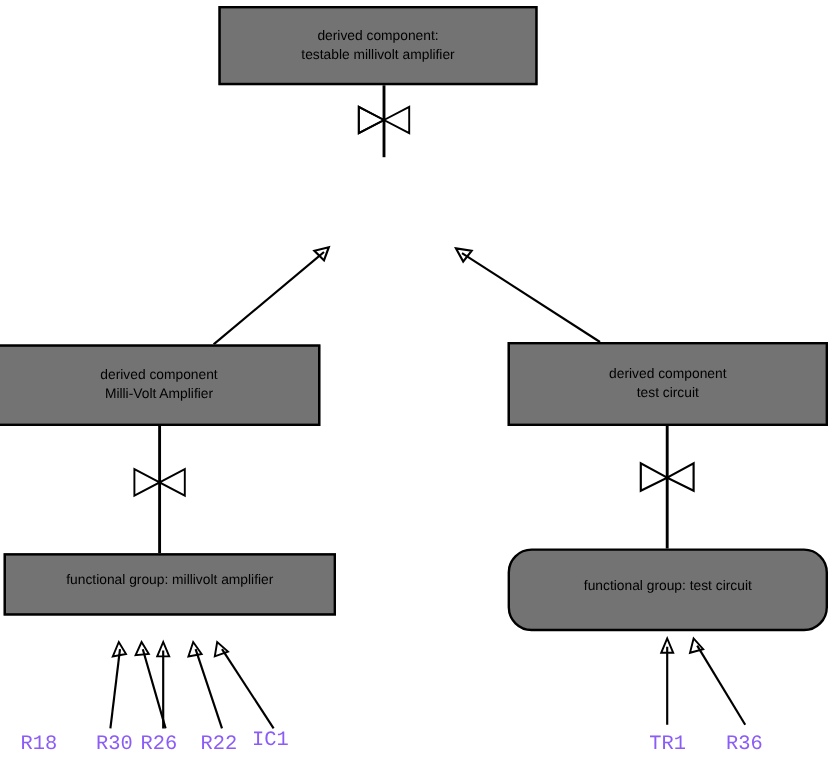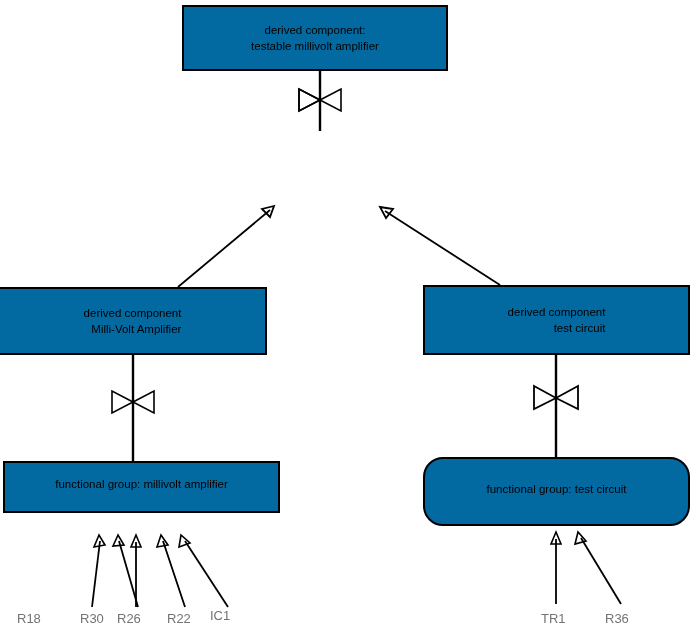--- a/index.html
+++ b/index.html
@@ -21,41 +21,41 @@
     position: absolute;
     left: 0;
     top: 0;
     width: 698px;
     height: 631px;
   }
   .node-box {
     position: absolute;
     box-sizing: border-box;
     border: 2px solid #000000;
-    background: #0369a1;
+    background: #737373;
     display: flex;
     align-items: center;
     justify-content: center;
   }
   .node-text {
     font-family: "Liberation Sans", sans-serif;
     font-size: 11.5px;
     line-height: 16px;
     color: #000000;
     white-space: pre-line;
-    text-align: right;
+    text-align: center;
   }
   .node-text.centered {
     text-align: center;
   }
   .leaf-label {
     position: absolute;
-    font-family: Liberation Sans, sans-serif;
-    font-size: 13px;
-    color: #737373;
+    font-family: Liberation Mono, monospace;
+    font-size: 17px;
+    color: #8b5cf6;
     white-space: nowrap;
   }
   
   .shift-up { transform: translateY(-3px); }
 </style>
 </head>
 <body>
 
 <div id="diagram-root">
 

